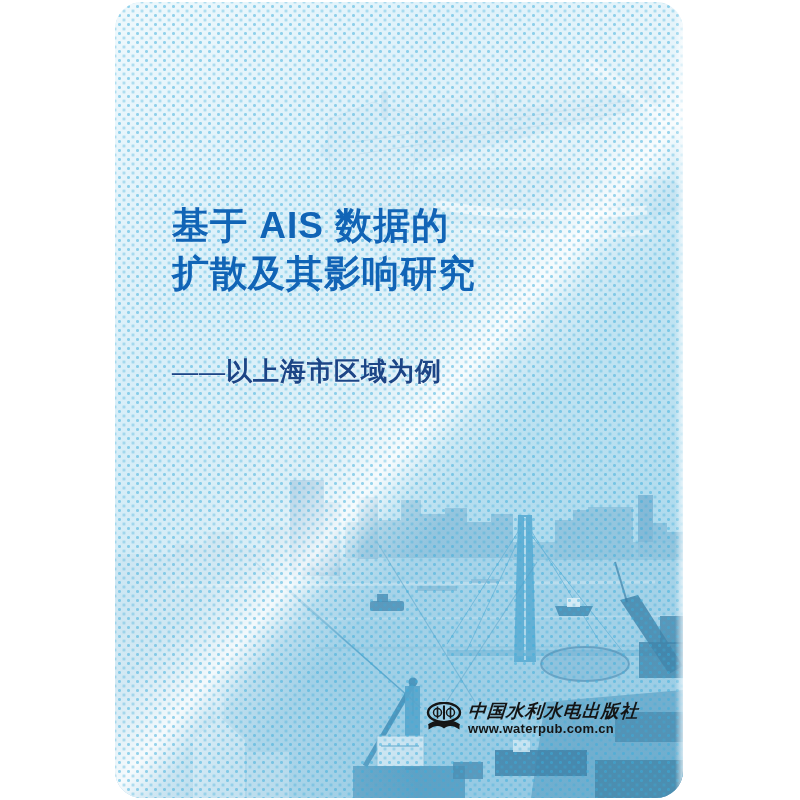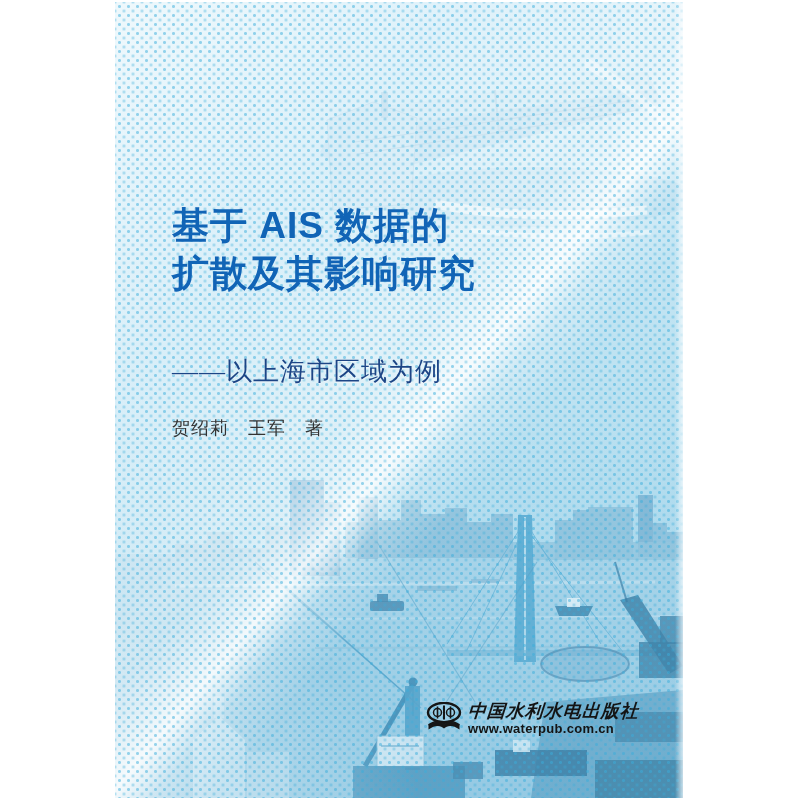--- a/index.html
+++ b/index.html
@@ -1,19 +1,19 @@
 <!DOCTYPE html>
 <html><head>
 <meta charset="utf-8">
 <style>
   html,body{margin:0;padding:0;background:#ffffff;}
   .frame{position:relative;width:800px;height:800px;background:#ffffff;overflow:hidden;
          font-family:"Liberation Sans","DejaVu Sans",sans-serif;}
   .cover{position:absolute;left:115px;top:2px;width:568px;height:796px;overflow:hidden;
-         background:linear-gradient(160deg,#daf0f9 0%,#cbe8f5 30%,#bee2f1 55%,#b2dcee 75%,#a7d5e9 100%);}
+         background:linear-gradient(160deg,#daf0f9 0%,#cbe8f5 30%,#bee2f1 55%,#b2dcee 75%,#a7d5e9 100%);border-radius:27px;}
   .cover .layer{position:absolute;left:0;top:0;width:100%;height:100%;}
   
   .scene{opacity:1;}
   
   .haze{background:linear-gradient(130deg,
           rgba(255,255,255,0.55) 0%,
           rgba(235,247,253,0.48) 28%,
           rgba(255,255,255,0.44) 44%,
           rgba(255,255,255,0.10) 53%,
           rgba(255,255,255,0.00) 58%);}
@@ -37,21 +37,21 @@
           radial-gradient(circle, rgba(58,173,218,0.38) 1.1px, rgba(58,173,218,0) 2.0px);
         background-size:9px 9px,9px 9px;
         background-position:0 0,4.5px 4.5px;}
   
   .cover::after{content:'';position:absolute;top:0;right:0;width:8px;height:100%;
         background:linear-gradient(to left,rgba(255,255,255,0.7),rgba(255,255,255,0));}
   .textlayer{position:absolute;left:0;top:0;width:100%;height:100%;}
   .title{position:absolute;left:57px;top:200px;color:#1164b6;font-size:37px;line-height:48px;
          font-weight:600;letter-spacing:1px;white-space:nowrap;}
   .subtitle{position:absolute;left:57px;top:355px;color:#1c4586;font-size:26px;line-height:30px;
-         font-weight:400;letter-spacing:1px;white-space:nowrap;
+         font-weight:700;letter-spacing:1px;white-space:nowrap;
          font-family:"Liberation Serif","DejaVu Serif",serif;
          text-shadow:0 1px 1px rgba(255,255,255,0.55);}
   .authors{position:absolute;left:57px;top:415px;color:#333333;font-size:18px;line-height:22px;
          letter-spacing:1px;white-space:nowrap;}
   .pub{position:absolute;left:311px;top:698px;width:250px;height:42px;}
   .pub .logo{position:absolute;left:0;top:2px;width:36px;height:32px;}
   .pub .pname{position:absolute;left:42px;top:0px;color:#141414;font-size:18px;line-height:22px;
          font-weight:700;font-style:italic;letter-spacing:1px;white-space:nowrap;
          font-family:"Liberation Serif","DejaVu Serif",serif;transform:skewX(-4deg);}
   .pub .purl{position:absolute;left:42px;top:21px;color:#141414;font-size:13px;line-height:16px;
@@ -159,21 +159,20 @@
     <div class="layer haze"></div>
     <div class="layer streak"></div>
     <div class="layer dots"></div>
 
     <div class="textlayer">
       <div class="title">
         <div>基于 AIS 数据的</div>
         <div>扩散及其影响研究</div>
       </div>
       <div class="subtitle">——以上海市区域为例</div>
-      <div class="authors">贺绍莉　王军　著</div>
 
       <div class="pub">
         <svg class="logo" viewBox="0 0 36 32">
           <ellipse cx="18" cy="10.5" rx="16" ry="9.6" fill="none" stroke="#161616" stroke-width="2.4"></ellipse>
           <circle cx="11.5" cy="10.5" r="4" fill="none" stroke="#161616" stroke-width="1.5"></circle>
           <circle cx="24.5" cy="10.5" r="4" fill="none" stroke="#161616" stroke-width="1.5"></circle>
           <line x1="11.5" y1="4.5" x2="11.5" y2="16.5" stroke="#161616" stroke-width="1.6"></line>
           <line x1="24.5" y1="4.5" x2="24.5" y2="16.5" stroke="#161616" stroke-width="1.6"></line>
           <line x1="18" y1="3.5" x2="18" y2="17.5" stroke="#161616" stroke-width="2"></line>
           <path d="M2.5,23 C9,18.5 14.5,18.5 18,22 C21.5,18.5 27,18.5 33.5,23" fill="none" stroke="#161616" stroke-width="1.7"></path>

